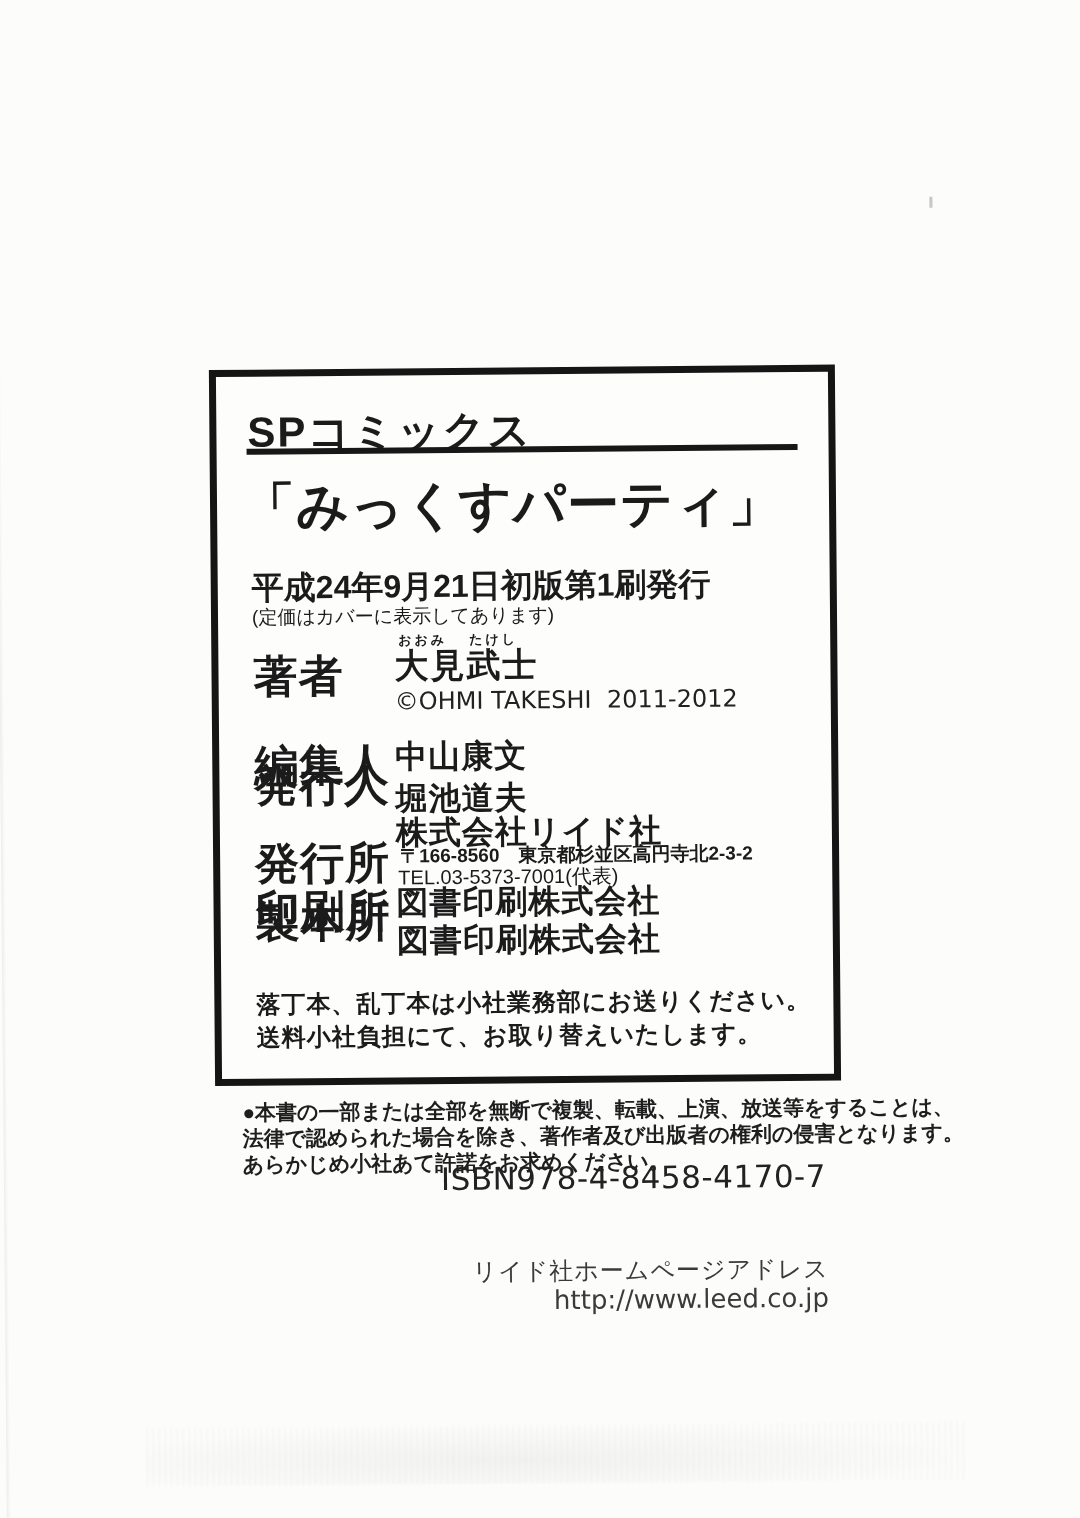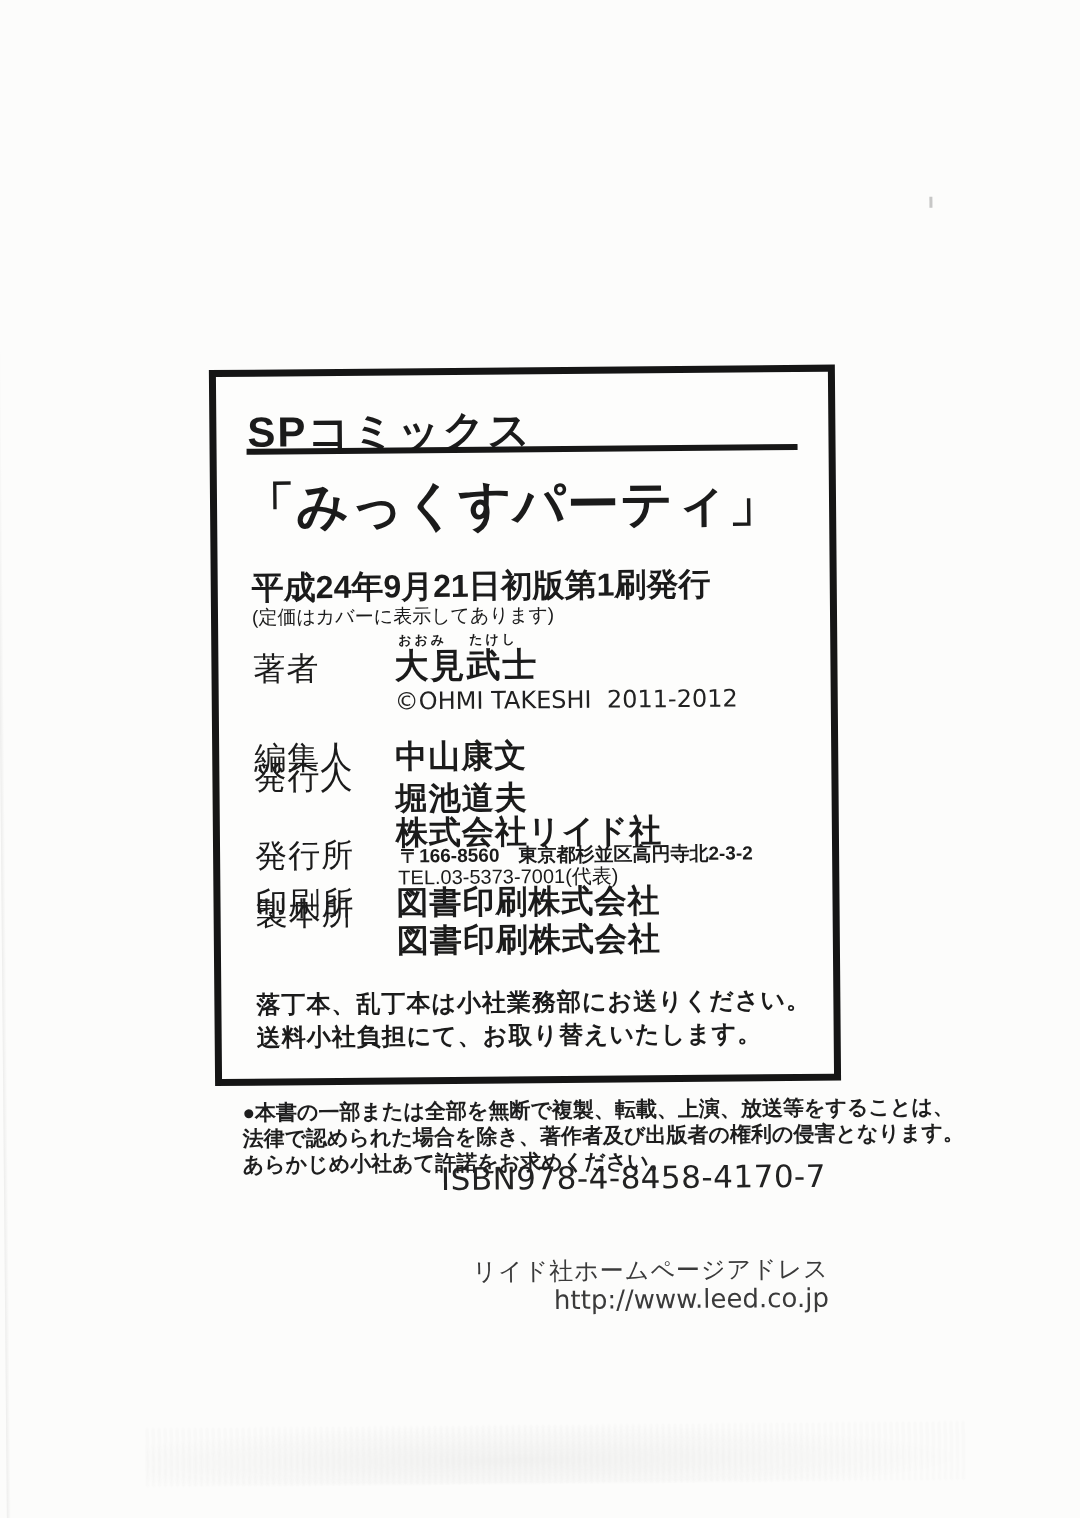--- a/index.html
+++ b/index.html
@@ -67,22 +67,22 @@
   .furigana {
     left: 180px; top: 256px;
     font-size: 13px;
     font-weight: 600;
     letter-spacing: 3px;
     white-space: nowrap;
   }
   .furigana span + span { margin-left: 22px; margin-top: 28px; }
   .row-label {
     left: 35px;
-    font-size: 32px;
-    font-weight: 400;
+    font-size: 44px;
+    font-weight: 700;
     letter-spacing: 1px;
     white-space: nowrap;
   }
   .row-value {
     left: 176px;
     font-size: 32px;
     font-weight: 600;
     letter-spacing: 1px;
     white-space: nowrap;
   }

